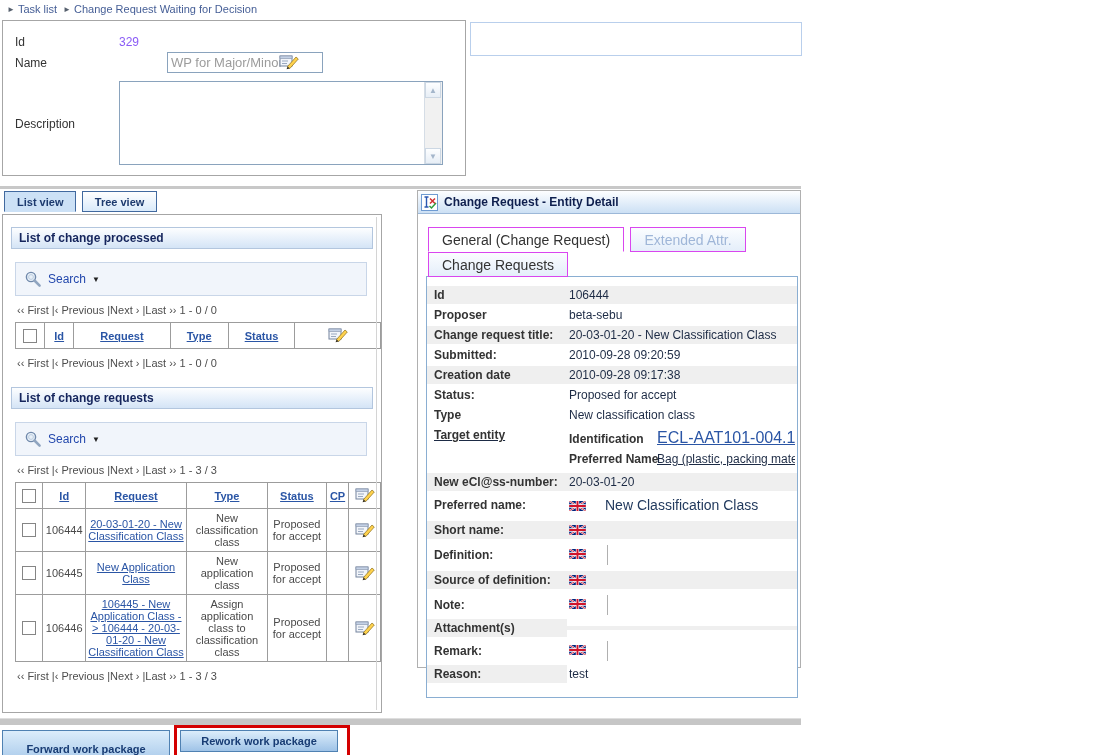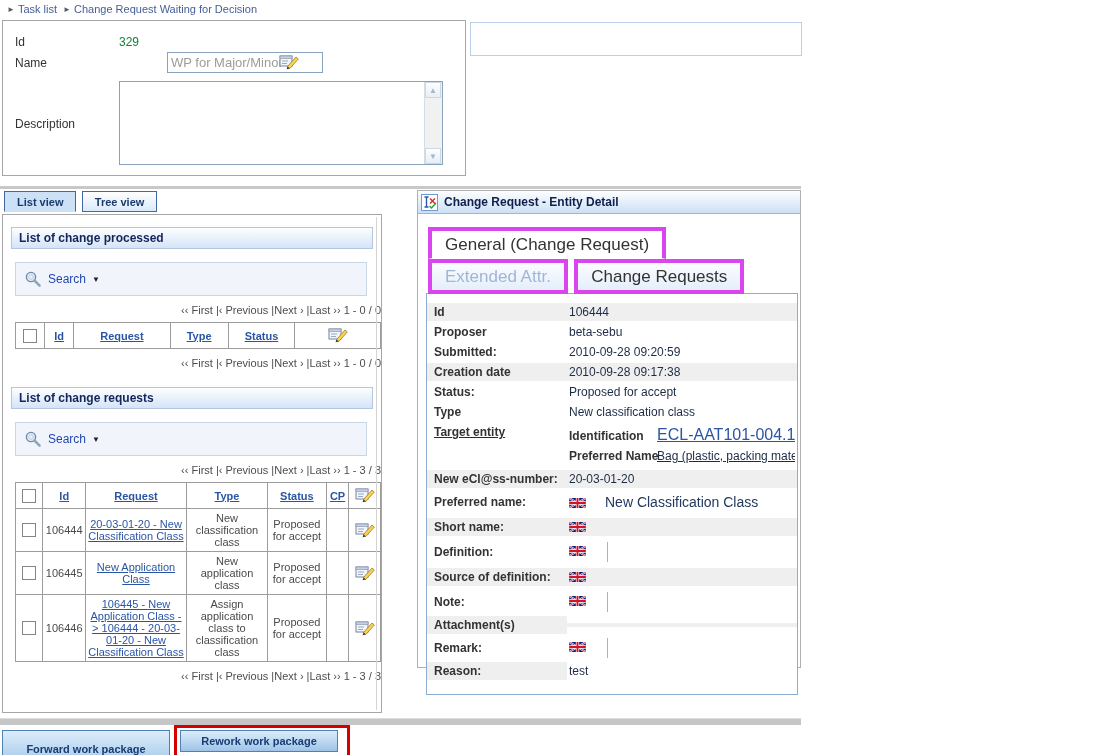--- a/index.html
+++ b/index.html
@@ -7,21 +7,21 @@
   .screen{position:relative;width:1097px;height:755px;overflow:hidden;background:#fff;}
 
   
   .crumbs{position:absolute;left:4px;top:3px;font-size:11px;color:#455e96;}
   .crumbs .arr{color:#56606e;font-size:8px;vertical-align:1px;margin:0 3px;}
   .crumbs a{color:#455e96;text-decoration:none;cursor:pointer;}
 
   
   .wp-panel{position:absolute;left:2px;top:20px;width:462px;height:154px;border:1px solid #a6a6a6;background:#fff;}
   .wp-row{position:absolute;left:12px;font-size:12px;color:#333;}
-  .wp-val{position:absolute;left:116px;color:#15803d;}
+  .wp-val{position:absolute;left:116px;color:#8b5cf6;}
   .name-input{position:absolute;left:116px;top:31px;width:148px;height:17px;border:1px solid #8aa3bd;color:#9c9c9c;font-size:13px;font-family:"Liberation Sans",sans-serif;padding:1px 3px;margin-left:48px;}
   .edit-btn{cursor:pointer;display:inline-block;}
   .wp-edit{position:absolute;left:276px;top:32px;}
   .desc-area{position:absolute;left:116px;top:60px;width:322px;height:82px;border:1px solid #8aa3bd;background:#fff;}
   .sbar{position:absolute;right:0;top:0;bottom:0;width:17px;background:#f1f1f1;border-left:1px solid #d5dde6;}
   .sbtn{position:absolute;left:0;width:16px;height:16px;background:linear-gradient(#fdfeff,#e7eef6);border:1px solid #ccd7e3;color:#a4b6cb;font-size:8px;line-height:15px;text-align:center;cursor:pointer;box-sizing:border-box;}
   .sbtn.up{top:0;} .sbtn.dn{bottom:0;}
 
   .tr-box{position:absolute;left:470px;top:22px;width:330px;height:32px;border:1px solid #b9cfec;background:#fff;}
 
@@ -32,36 +32,36 @@
   .vtab{display:inline-block;padding:4px 12px 3px 12px;border:1px solid #41699f;font-weight:bold;font-size:11px;color:#1c3a6e;cursor:pointer;margin-right:2px;background:linear-gradient(#ffffff,#d9eafa);}
   .vtab.active{background:#cce1f6;border-bottom-color:#cce1f6;}
 
   
   .lpanel{position:absolute;left:2px;top:214px;width:380px;height:499px;border:1px solid #a6a6a6;background:#fff;box-sizing:border-box;}
   .lpanel::after{content:"";position:absolute;top:2px;bottom:2px;right:4px;border-left:1px solid #d4d4d4;}
   .sec-head{margin:12px 8px 0 8px;height:20px;line-height:20px;padding-left:7px;background:linear-gradient(#fdfeff,#d4e4f6);border:1px solid #b3c6de;font-weight:bold;font-size:12px;color:#15255c;}
   .search-bar{margin:13px 14px 0 12px;height:32px;background:#f1f5fb;border:1px solid #c9d6e8;display:flex;align-items:center;padding-left:8px;cursor:pointer;}
   .search-bar .lbl{color:#2348ad;font-size:12px;margin-left:6px;}
   .search-bar .dd{color:#222;font-size:8px;margin-left:6px;}
-  .pager{margin:8px 0 0 14px;font-size:11px;color:#4d4d4d;cursor:pointer;text-align:right;}
+  .pager{margin:8px 0 0 14px;font-size:11px;color:#4d4d4d;cursor:pointer;}
 
   table.grid{border-collapse:collapse;table-layout:fixed;margin:6px 0 0 12px;font-size:11px;}
   table.grid td,table.grid th{border:1px solid #9c9c9c;padding:3px 2px;text-align:center;vertical-align:middle;background:#fff;}
   th a,.hlink{color:#2a55a5;font-weight:bold;text-decoration:underline;cursor:pointer;font-size:11px;}
   .rlink{color:#2a55a5;text-decoration:underline;cursor:pointer;}
   td.lft{text-align:left;padding-left:4px;}
   .mut{color:#4a4a4a;}
   .cb{display:inline-block;width:12px;height:12px;border:1px solid #858585;background:#fff;cursor:pointer;vertical-align:middle;}
 
   
   .rpanel{position:absolute;left:417px;top:190px;width:384px;height:478px;border:1px solid #b0b0b0;background:#fff;box-sizing:border-box;}
   .rhead{height:22px;background:linear-gradient(#fdfeff,#cce0f4);border-bottom:1px solid #9cb8d8;display:flex;align-items:center;padding-left:3px;}
   .rhead .ttl{font-weight:bold;font-size:12px;color:#0e1f4e;margin-left:6px;}
   .dtabs{margin:12px 0 0 10px;position:relative;z-index:2;}
-  .dtab{display:inline-block;padding:4px 13px 3px 13px;border:4px solid #d946ef;font-size:17px;color:#333;cursor:pointer;margin-right:3px;background:linear-gradient(#fbfdff,#e4eefa);position:relative;top:1px;}
+  .dtab{display:inline-block;padding:4px 13px 3px 13px;border:1px solid #d946ef;font-size:14px;color:#333;cursor:pointer;margin-right:3px;background:linear-gradient(#fbfdff,#e4eefa);position:relative;top:1px;}
   .dtab.active{background:#fff;border-bottom:1px solid #fff;}
   .dtab.disabled{color:#9fb6d8;cursor:default;}
   .dbody{margin:0 2px 0 8px;border:1px solid #8aaed2;background:#fff;padding:9px 0 12px 0;position:relative;z-index:1;}
   .drow{display:flex;margin:0 0 2px 0;min-height:17px;align-items:center;}
   .dlab{width:140px;flex:0 0 140px;padding:2px 0 2px 7px;font-weight:bold;color:#333;box-sizing:border-box;white-space:nowrap;}
   .dval{flex:1;padding:2px 2px 2px 2px;color:#1d2b45;white-space:nowrap;overflow:hidden;}
   .g{background:#efefef;}
   .flag{width:17px;height:10px;vertical-align:-1px;}
   .flagcell{display:inline-block;width:38px;}
   .divid{border-left:1px solid #b0b0b0;display:inline-block;height:20px;vertical-align:middle;}
@@ -262,20 +262,24 @@
     <div class="dbody">
       <div class="drow">
           <span class="dlab g">Id</span>
           <span class="dval g">106444</span>
         </div>
       <div class="drow">
           <span class="dlab">Proposer</span>
           <span class="dval">beta-sebu</span>
         </div>
       <div class="drow">
+          <span class="dlab g">Change request title:</span>
+          <span class="dval g">20-03-01-20 - New Classification Class</span>
+        </div>
+      <div class="drow">
           <span class="dlab">Submitted:</span>
           <span class="dval">2010-09-28 09:20:59</span>
         </div>
       <div class="drow">
           <span class="dlab g">Creation date</span>
           <span class="dval g">2010-09-28 09:17:38</span>
         </div>
       <div class="drow">
           <span class="dlab">Status:</span>
           <span class="dval">Proposed for accept</span>

